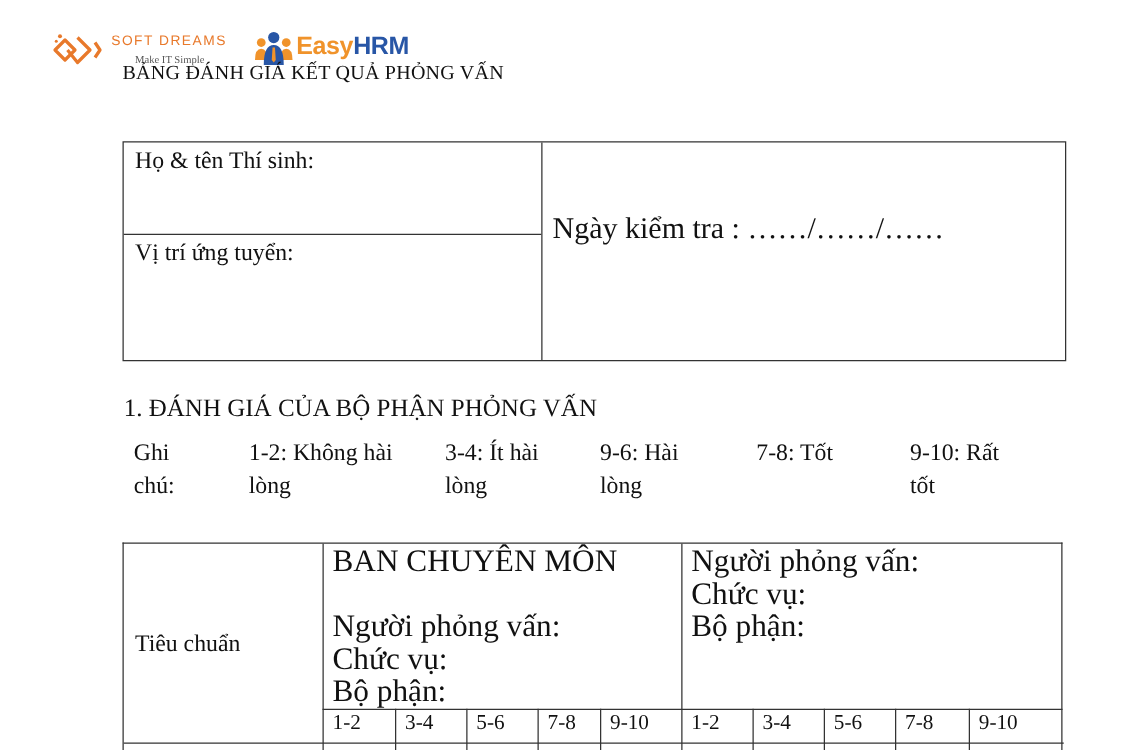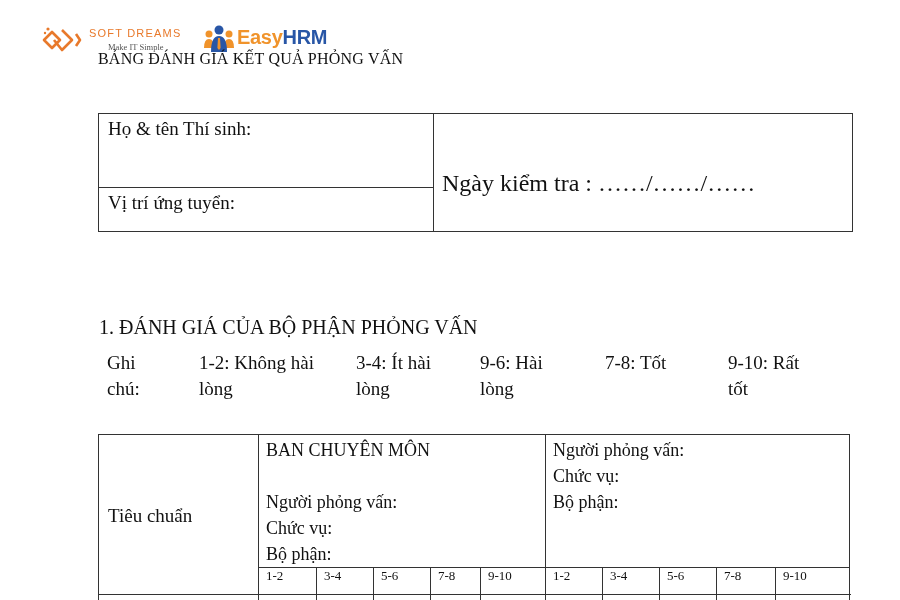--- a/index.html
+++ b/index.html
@@ -17,39 +17,39 @@
     .sd-tag { position: absolute; left: 66px; top: 18px; font-family: "Liberation Serif", serif; font-size: 8.5px; color: #555; white-space: nowrap; }
     .logo-hrm { left: 203px; top: 24px; width: 135px; height: 32px; }
     .hrm-mark { position: absolute; left: 0; top: 0; }
     .hrm-text { position: absolute; left: 34px; top: 2px; font-family: "Liberation Sans", "DejaVu Sans", sans-serif; font-weight: bold; font-size: 20px; white-space: nowrap; letter-spacing: -0.3px; }
     .hrm-easy { color: #f0932b; text-align: center; }
     .hrm-hrm { color: #2856a6; }
 
     .doc-title { left: 98px; top: 50px; font-size: 16px; letter-spacing: 0.2px; white-space: nowrap; }
 
     
-    .info { left: 98px; top: 113px; width: 755px; height: 119px; border: 1.3px solid #333; box-sizing: border-box; }
+    .info { left: 98px; top: 113px; width: 755px; height: 176px; border: 1.3px solid #333; box-sizing: border-box; }
     .info .col-left { position: absolute; left: 0; top: 0; width: 335px; height: 100%; border-right: 1.3px solid #333; box-sizing: border-box; }
     .info .cell { position: absolute; left: 0; width: 100%; box-sizing: border-box; padding: 4px 0 0 9px; font-size: 19px; }
     .info .cell.c1 { top: 0; height: 74px; border-bottom: 1.3px solid #333; }
     .info .cell.c2 { top: 74px; height: 72px; }
     .info .date { position: absolute; left: 343px; top: 56px; font-size: 24px; white-space: nowrap; }
 
     .section-title { left: 99px; top: 316px; font-size: 20px; white-space: nowrap; }
     .legend { top: 350px; font-size: 19px; line-height: 26px; }
 
     
     .eval { left: 98px; top: 434px; width: 752px; height: 170px; border-top: 1.3px solid #333; border-left: 1.3px solid #333; border-right: 1.3px solid #333; box-sizing: border-box; }
     .vline { position: absolute; width: 0; border-left: 1.3px solid #333; }
     .hline { position: absolute; height: 0; border-top: 1.3px solid #333; }
     .eval .crit { position: absolute; left: 9px; top: 70px; font-size: 19px; white-space: nowrap; }
-    .dept { position: absolute; font-size: 18px; line-height: 26px; white-space: nowrap; }
+    .dept { position: absolute; font-size: 25px; line-height: 26px; white-space: nowrap; }
     .dept .dname { display: block; margin-bottom: 26px; line-height: 26px; }
     .dept .fld { display: block; line-height: 26px; }
-    .score { position: absolute; top: 133px; font-size: 13px; padding-left: 8px; white-space: nowrap; }
+    .score { position: absolute; top: 133px; font-size: 17px; padding-left: 8px; white-space: nowrap; }
   </style>
 </head>
 <body>
 
 <div class="abs logo-sd">
   <svg class="sd-mark" width="44" height="32" viewBox="0 0 44 32">
     <g fill="none" stroke="#e8792b" stroke-width="2.6" stroke-linejoin="round">
       <path d="M10 8 L18 16 L10 24 L2 16 Z"></path>
       <path d="M20 6 L30 16 L20 26 L12 16"></path>
       <path d="M34 10 L38 16 L34 22"></path>

